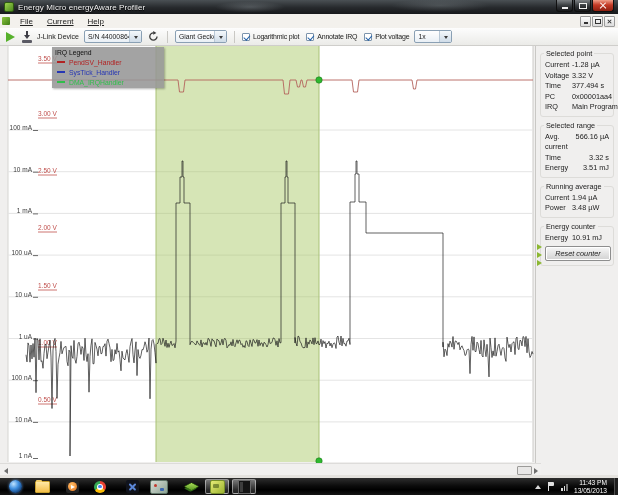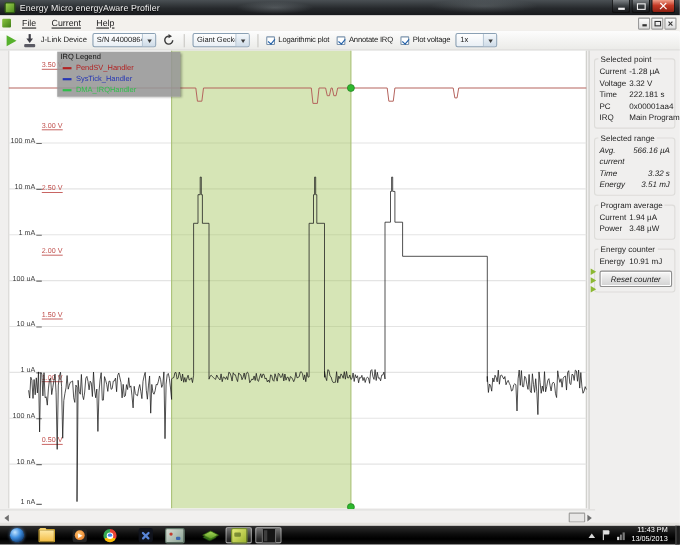--- a/index.html
+++ b/index.html
@@ -77,21 +77,21 @@
   .litem{display:flex;align-items:center;gap:4px;height:10px;padding-left:2px;}
   .litem .dash{width:8px;height:1.6px;}
 
   
   .right-panel{position:absolute;left:535px;top:46px;width:83px;height:429px;background:#f0efee;
     border-left:1px solid #c9c8c5;box-sizing:border-box;font-size:7.3px;color:#1c1c1c;}
   .group{position:relative;margin:7px 4px 8px 4px;border:1px solid #dddcd9;border-radius:3px;padding:6px 4px 3px 4px;}
   .group-title{position:absolute;top:-5px;left:3px;background:#f0efee;padding:0 2px;font-size:7.3px;white-space:nowrap;}
   .prow{display:flex;line-height:10.5px;}
   .prow.cols .lbl{width:27px;flex:none;}
-  .prow.spread{justify-content:space-between;font-style:italic;}
+  .prow.spread{justify-content:space-between;}
   .prow .val{white-space:nowrap;}
   .reset-btn{margin:3px auto 1px auto;width:64px;height:13px;border:1px solid #8e8e8e;border-radius:2px;
     background:linear-gradient(#f8f8f8,#e6e6e6 45%,#d2d2d2);display:flex;align-items:center;justify-content:center;
     font-size:7.3px;box-shadow:inset 0 0 0 1px #fff;font-style:italic;}
   .green-arrow{position:absolute;left:1px;width:0;height:0;border-left:5px solid #8cb832;
     border-top:3px solid transparent;border-bottom:3px solid transparent;}
 
   
   .hscrollbar{position:absolute;left:0;top:463px;width:541px;height:12px;background:#f1f0ef;border-top:1px solid #dddcda;box-sizing:border-box;}
   .sb-arrow-left{position:absolute;left:4px;top:4px;width:0;height:0;border-right:4px solid #6e6e6e;border-top:3px solid transparent;border-bottom:3px solid transparent;}
@@ -310,21 +310,21 @@
         <div class="prow cols">
           <span class="lbl">Current</span>
           <span class="val">-1.28 µA</span>
         </div>
         <div class="prow cols">
           <span class="lbl">Voltage</span>
           <span class="val">3.32 V</span>
         </div>
         <div class="prow cols">
           <span class="lbl">Time</span>
-          <span class="val">222.181 s</span>
+          <span class="val">377.494 s</span>
         </div>
         <div class="prow cols">
           <span class="lbl">PC</span>
           <span class="val">0x00001aa4</span>
         </div>
         <div class="prow cols">
           <span class="lbl">IRQ</span>
           <span class="val">Main Program</span>
         </div>
       </div>
@@ -337,21 +337,21 @@
         <div class="prow spread">
           <span class="lbl">Time</span>
           <span class="val">3.32 s</span>
         </div>
         <div class="prow spread">
           <span class="lbl">Energy</span>
           <span class="val">3.51 mJ</span>
         </div>
       </div>
       <div class="group">
-        <span class="group-title">Program average</span>
+        <span class="group-title">Running average</span>
         <div class="prow cols">
           <span class="lbl">Current</span>
           <span class="val">1.94 µA</span>
         </div>
         <div class="prow cols">
           <span class="lbl">Power</span>
           <span class="val">3.48 µW</span>
         </div>
       </div>
       <div class="group">

